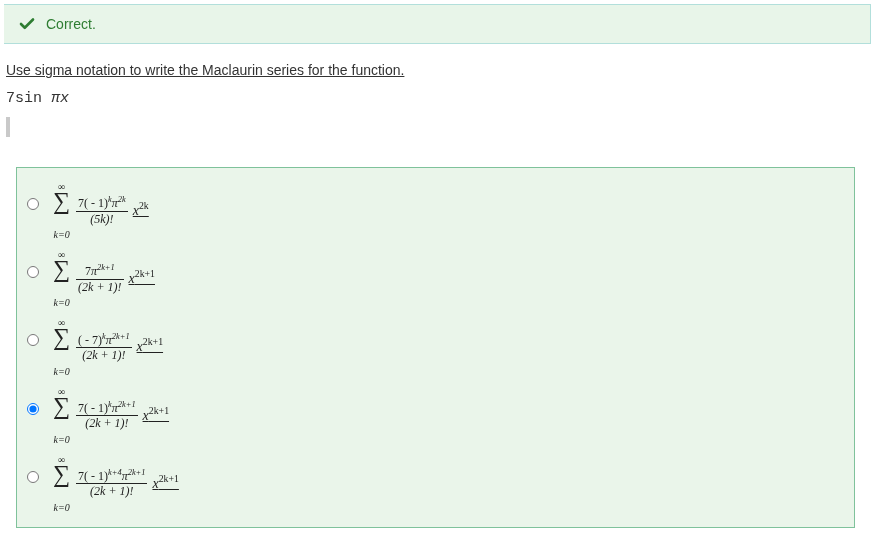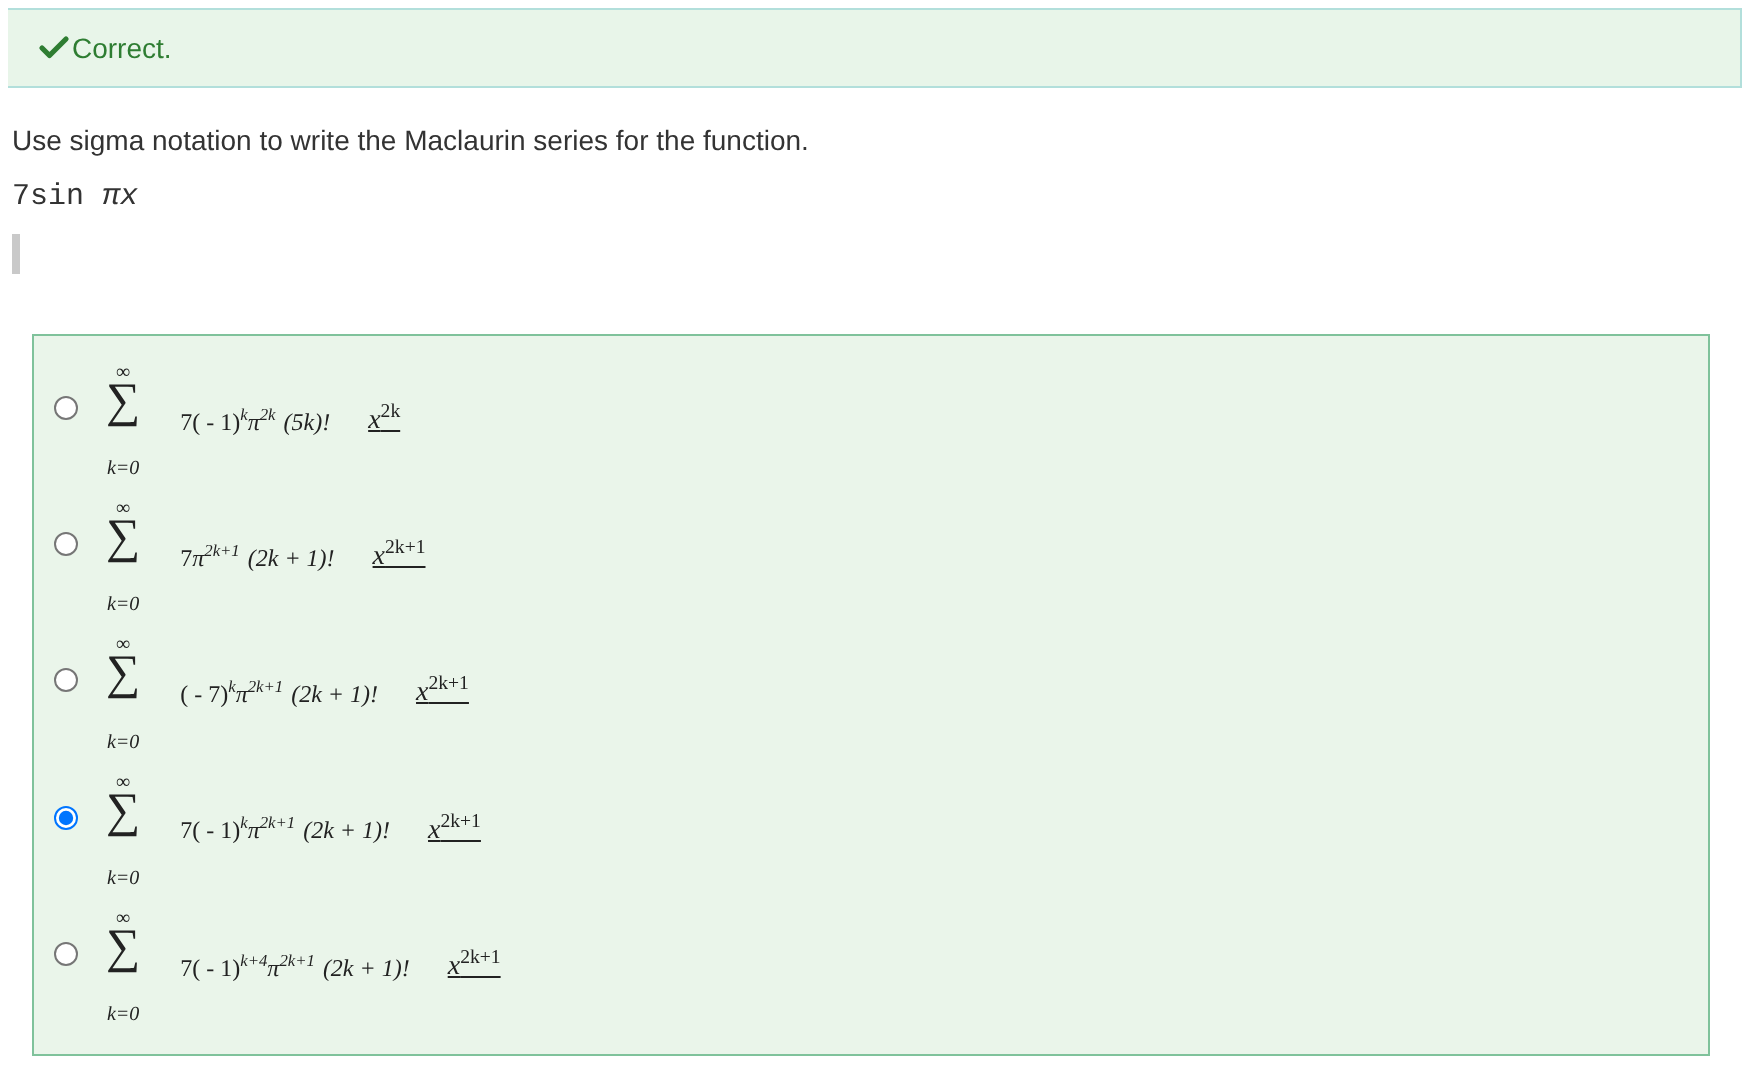--- a/index.html
+++ b/index.html
@@ -13,38 +13,40 @@
     overflow: hidden;
   }
   .feedback-bar {
     background: #e8f5e9;
     border: 1px solid #b2dfdb;
     border-left: none;
     border-right: 1px solid #b2dfdb;
     padding: 10px 14px;
     display: flex;
     align-items: center;
+    gap: 10px;
     margin: 4px 0 0 4px;
   }
   .check-icon {
     width: 18px;
     height: 18px;
     display: inline-flex;
     align-items: center;
     justify-content: center;
   }
   .check-icon svg { width: 18px; height: 18px; }
   .feedback-text {
     color: #2e7d32;
     font-size: 14px;
   }
   .prompt {
     padding: 18px 6px 4px 6px;
     color: #333;
     font-size: 14px;
+    text-decoration: underline;
   }
   .expr {
     padding: 8px 6px 4px 6px;
     font-family: Liberation Mono, monospace;
     font-size: 15px;
   }
   .cursor-bar {
     width: 4px;
     height: 20px;
     background: #c9c9c9;
@@ -94,23 +96,23 @@
     font-size: 24px;
     line-height: 0.8;
   }
   .sigma-bot {
     font-size: 10px;
     line-height: 1;
     margin-top: 19px;
   }
   .frac {
     display: inline-flex;
-    flex-direction: row;
-    align-items: center;
-    margin: 0 14px;
+    flex-direction: column;
+    align-items: center;
+    margin: 0 2px;
     vertical-align: middle;
   }
   .frac .num, .frac .den {
     font-size: 12px;
     line-height: 1.2;
     padding: 0 2px;
     white-space: nowrap;
   }
   .frac .bar {
     width: 100%;

